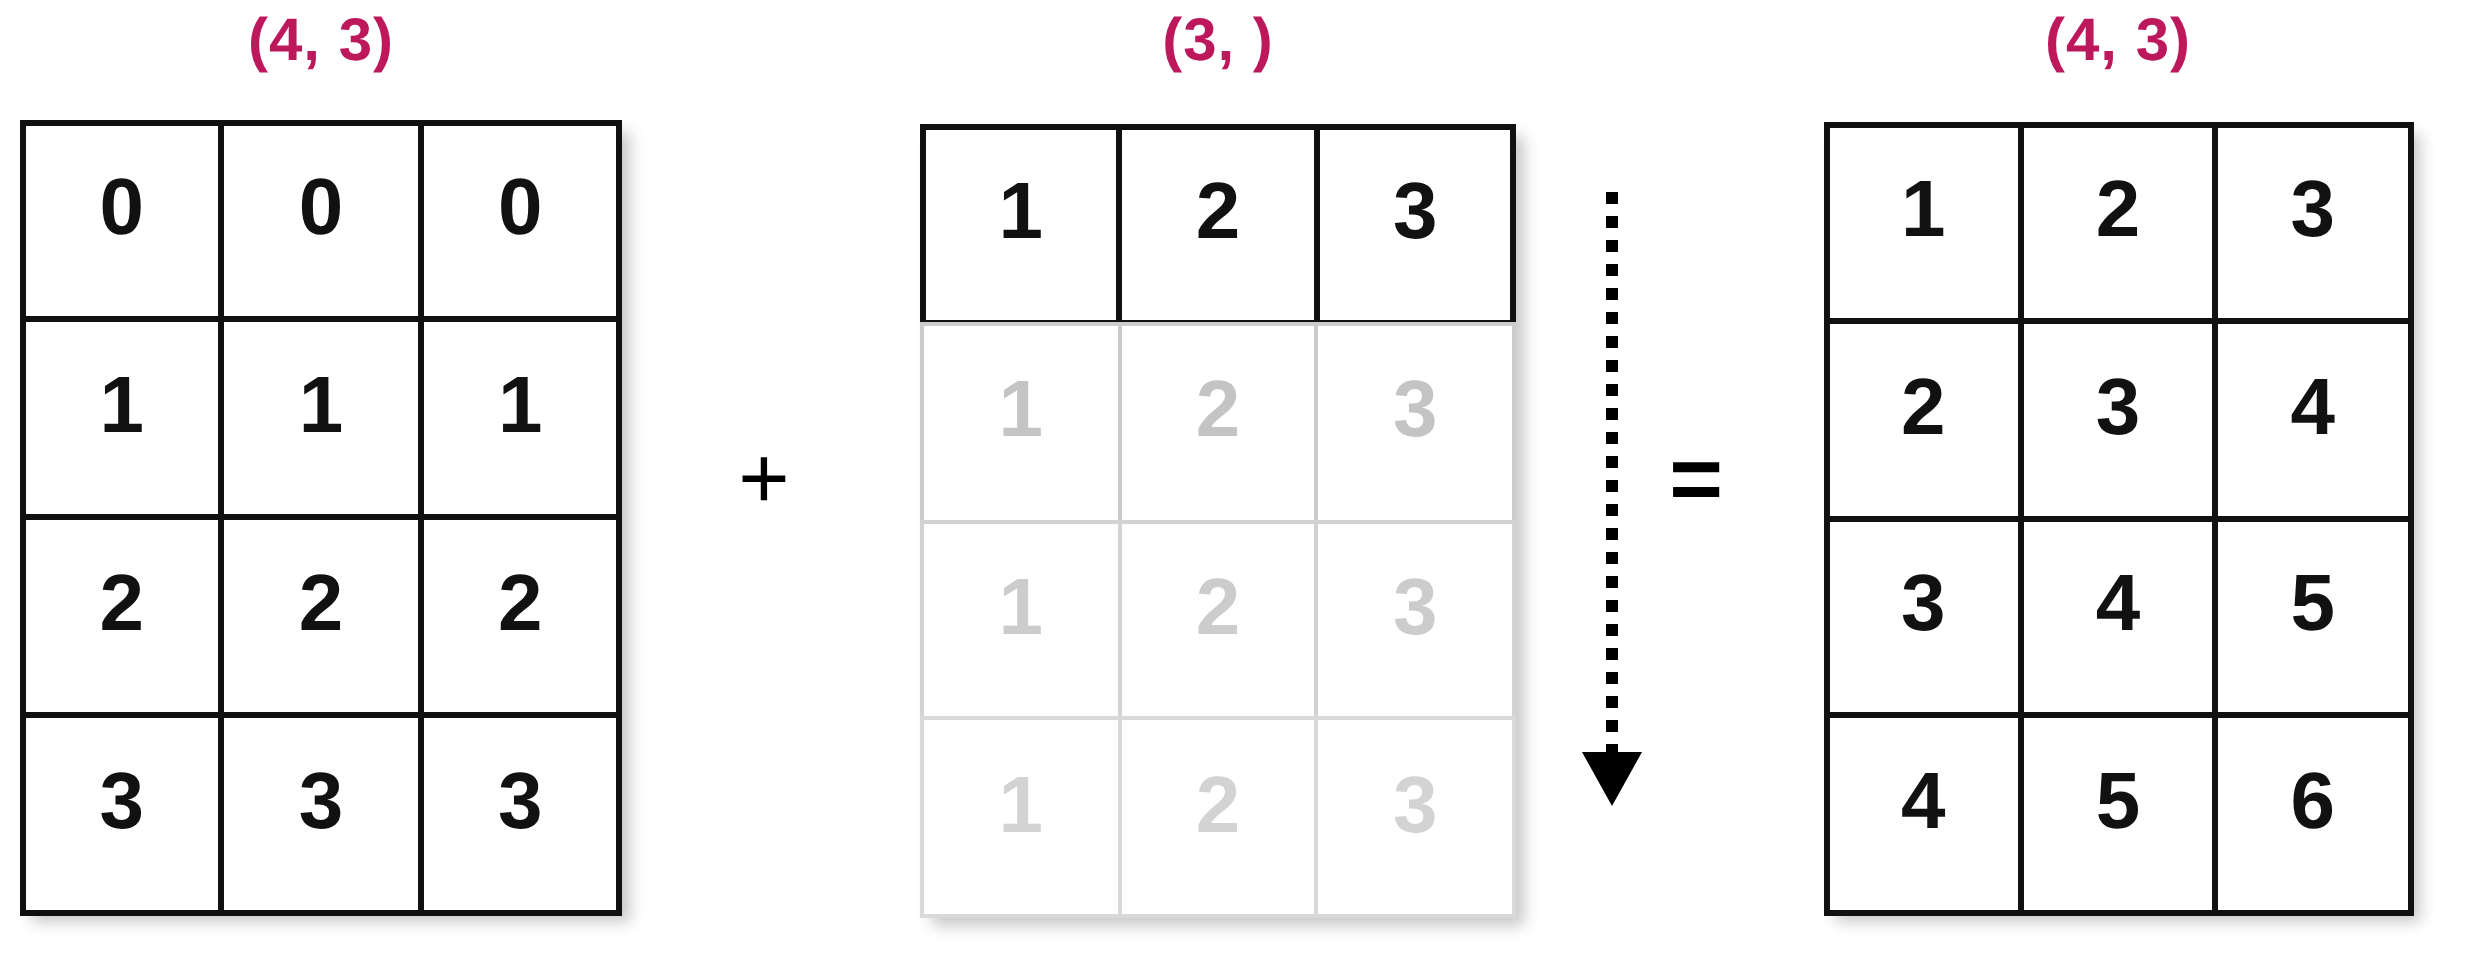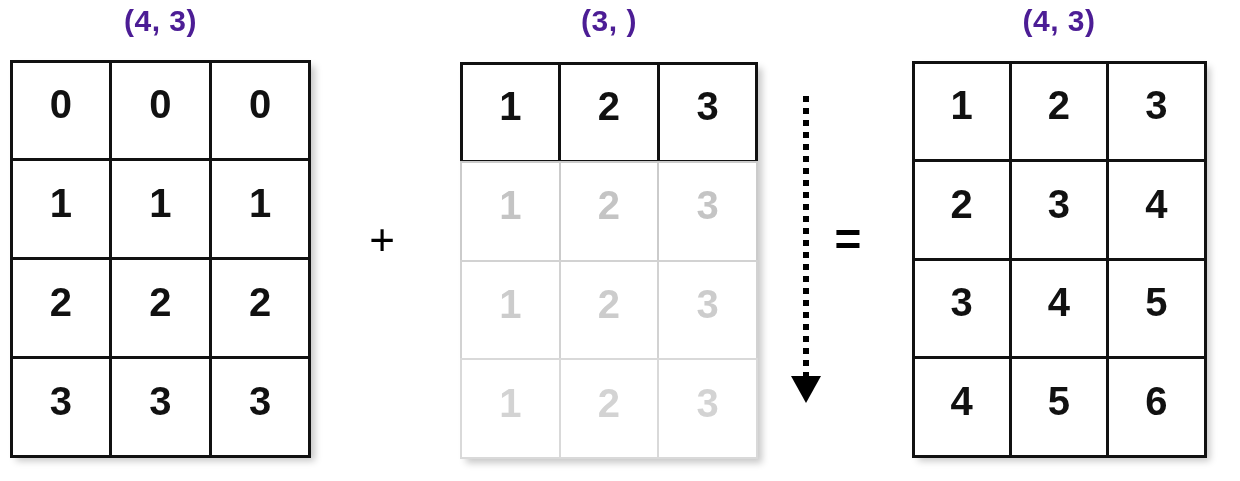--- a/index.html
+++ b/index.html
@@ -20,21 +20,21 @@
     overflow: hidden;
   }
 
   
   .shape-label {
     position: absolute;
     font-family: "Liberation Sans", sans-serif;
     font-weight: bold;
     font-size: 30px;
     line-height: 1;
-    color: #4c1d95;
+    color: #be185d;
     letter-spacing: 0.5px;
     text-align: center;
     white-space: pre;
     user-select: none;
   }
 
   
   .matrix {
     position: absolute;
     display: grid;

